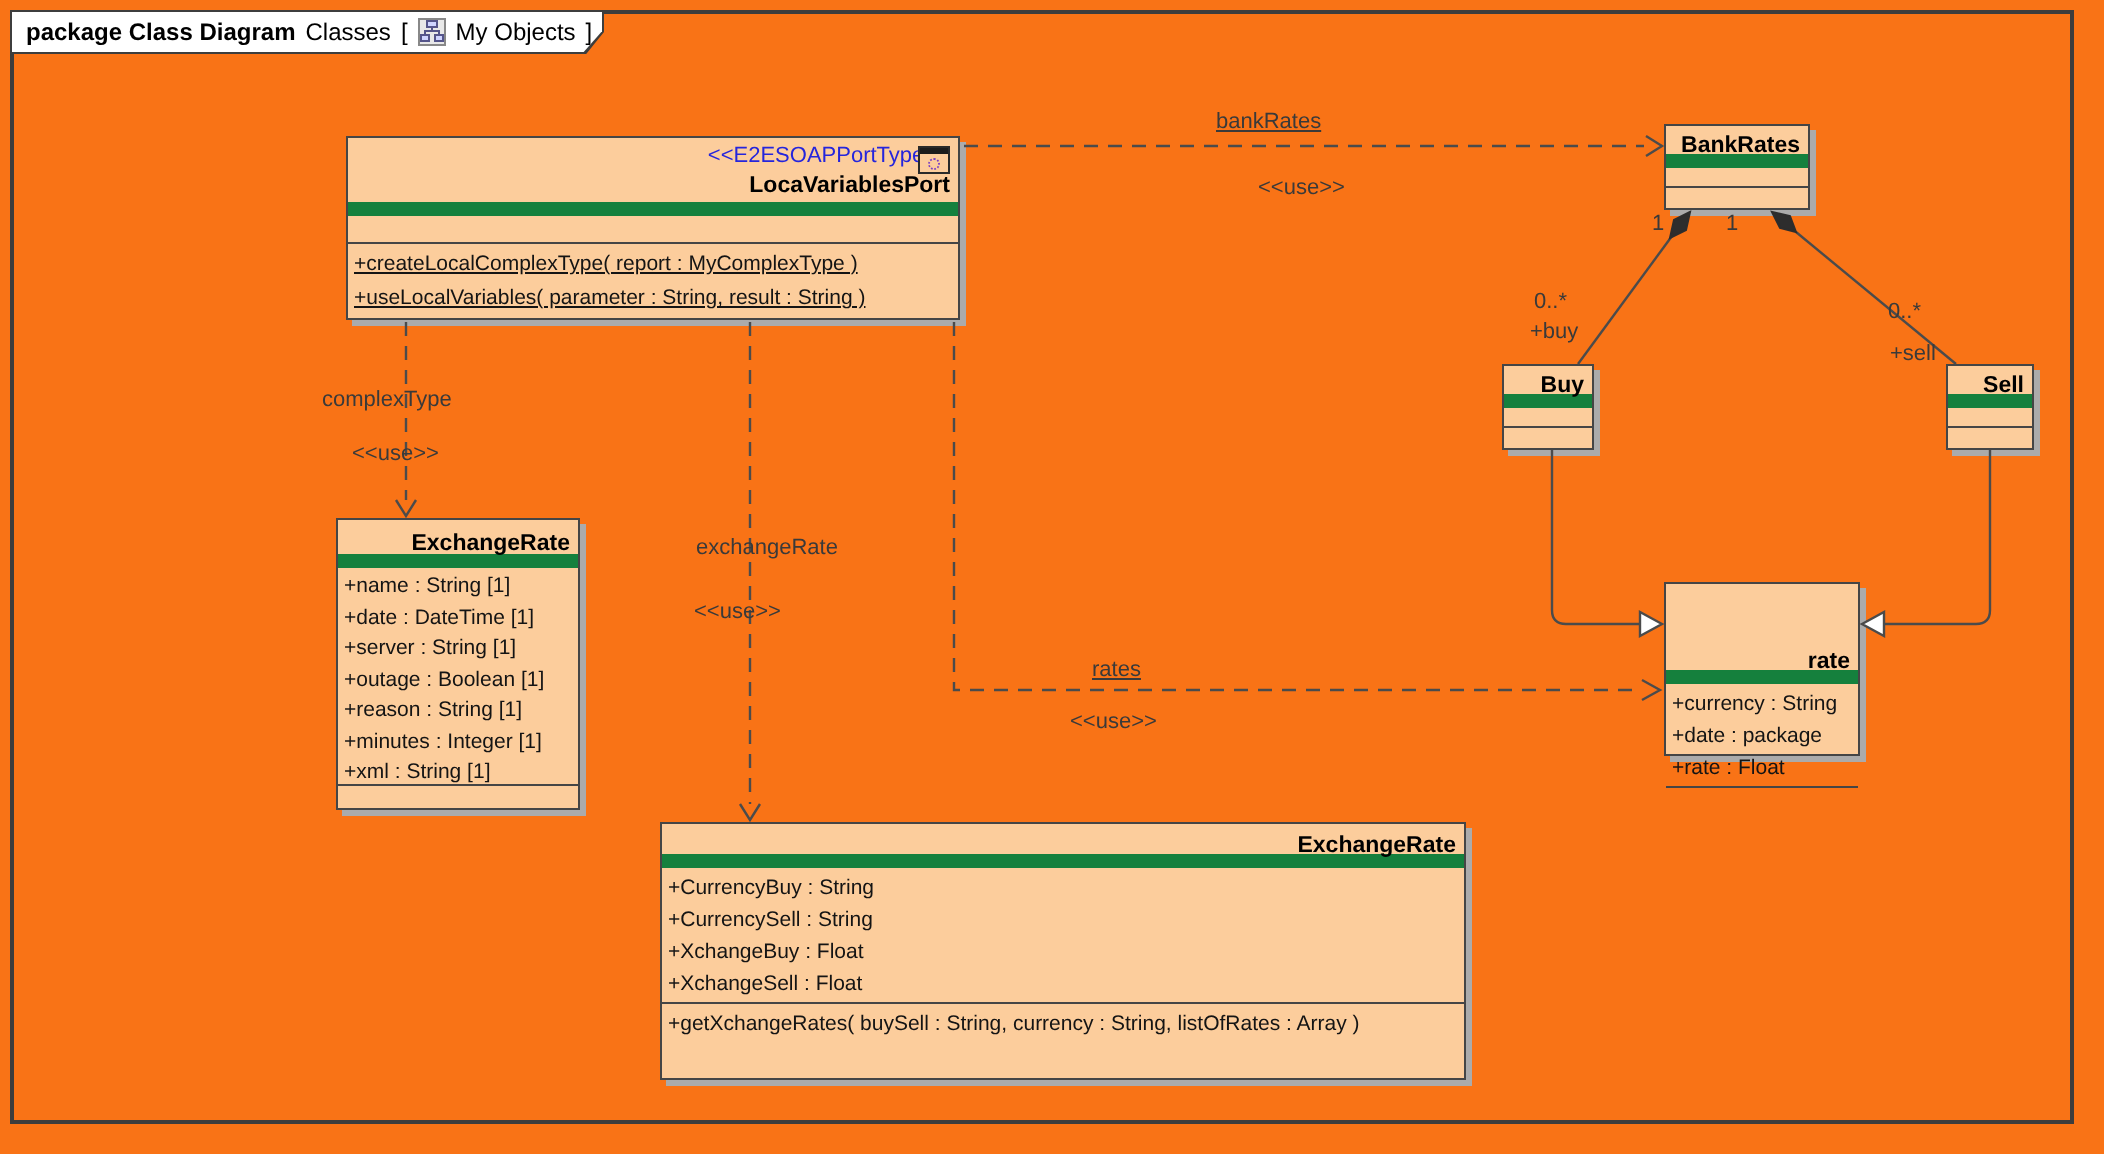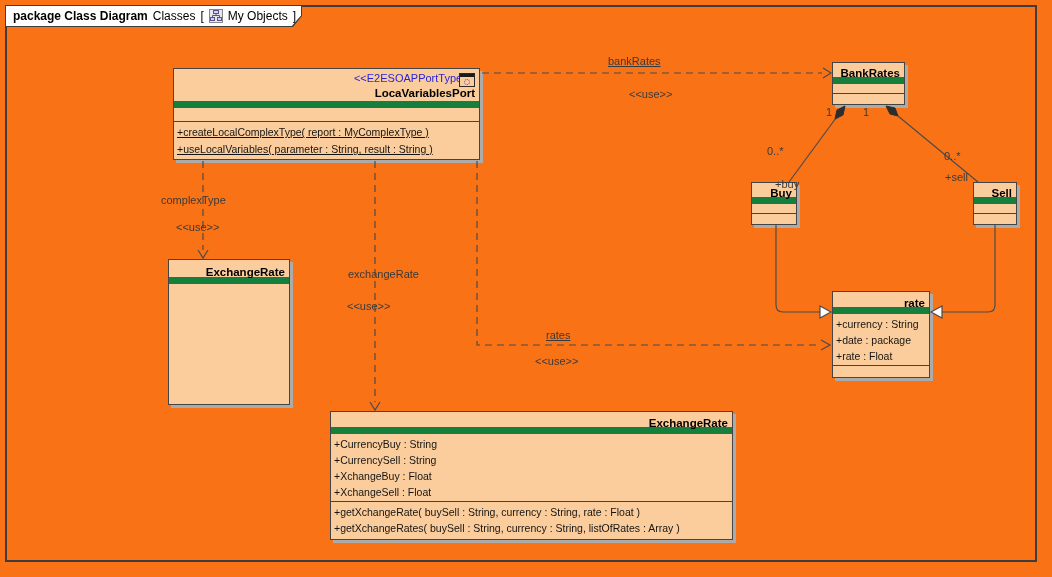--- a/index.html
+++ b/index.html
@@ -55,21 +55,21 @@
   #cls-xr .attrs { height:68px; }
   #cls-xr .member { line-height:16px; }
 
   .small-class .cls-header { height:21px; padding-top:2px; }
   .small-class .empty1 { height:10px; }
   #cls-bankrates { left:832px; top:62px; width:73px; height:43px; }
   #cls-buy { left:751px; top:182px; width:46px; height:43px; }
   #cls-sell { left:973px; top:182px; width:44px; height:43px; }
 
   #cls-rate { left:832px; top:291px; width:98px; height:87px; }
-  #cls-rate .cls-header { height:22px; padding-top:3px; }
+  #cls-rate .cls-header { height:22px; padding-top:3px;margin-top:28px; }
   #cls-rate .attrs { height:52px; }
   #cls-rate .member { line-height:16px; }
 
   
   #connectors { position:absolute; left:0; top:0; pointer-events:none; }
   .dep  { fill:none; stroke:#4b4b4b; stroke-width:1.2; stroke-dasharray:7 5; }
   .solid{ fill:none; stroke:#4b4b4b; stroke-width:1.2; }
   .arrow-open { fill:none; stroke:#4b4b4b; stroke-width:1.2; }
   .tri { fill:#ffffff; stroke:#4b4b4b; stroke-width:1.2; }
   .diamond { fill:#2d2d2d; stroke:#2d2d2d; }
@@ -81,21 +81,21 @@
   #lbl-use-bankrates { left:629px; top:88px; }
   #lbl-complextype { left:161px; top:194px; }
   #lbl-use-complextype { left:176px; top:221px; }
   #lbl-exchangerate { left:348px; top:268px; }
   #lbl-use-exchangerate { left:347px; top:300px; }
   #lbl-rates { left:546px; top:329px; }
   #lbl-use-rates { left:535px; top:355px; }
   #lbl-mult-buy-1 { left:826px; top:106px; }
   #lbl-mult-sell-1 { left:863px; top:106px; }
   #lbl-mult-buy-star { left:767px; top:145px; }
-  #lbl-role-buy { left:765px; top:178px;margin-left:10px; }
+  #lbl-role-buy { left:765px; top:160px; }
   #lbl-mult-sell-star { left:944px; top:150px; }
   #lbl-role-sell { left:945px; top:171px; }
 </style>
 </head>
 <body>
 
 <div id="canvas">
 
   <div id="frame"></div>
 
@@ -130,35 +130,43 @@
     <div class="comp ops underline-members">
         <div class="member">+createLocalComplexType( report : MyComplexType )</div>
         <div class="member">+useLocalVariables( parameter : String, result : String )</div>
       </div>
   </div>
 
   <div id="cls-myct" class="uml-class">
     <div class="cls-header">
       <div class="cls-name">ExchangeRate</div>
     </div>
+    <div class="comp attrs">
+        <div class="member">+name : String [1]</div>
+        <div class="member">+date : DateTime [1]</div>
+        <div class="member">+server : String [1]</div>
+        <div class="member">+outage : Boolean [1]</div>
+        <div class="member">+reason : String [1]</div>
+        <div class="member">+minutes : Integer [1]</div>
+        <div class="member">+xml : String [1]</div>
+      </div>
     <div class="comp ops"></div>
   </div>
 
   <div id="cls-xr" class="uml-class">
     <div class="cls-header">
       <div class="cls-name">ExchangeRate</div>
     </div>
     <div class="comp attrs">
         <div class="member">+CurrencyBuy : String</div>
         <div class="member">+CurrencySell : String</div>
         <div class="member">+XchangeBuy : Float</div>
         <div class="member">+XchangeSell : Float</div>
       </div>
     <div class="comp ops">
-        <div class="member">+getXchangeRate( buySell : String, currency : String, rate : Float )</div>
         <div class="member">+getXchangeRates( buySell : String, currency : String, listOfRates : Array )</div>
       </div>
   </div>
 
   <div id="cls-bankrates" class="uml-class small-class">
     <div class="cls-header">
       <div class="cls-name">BankRates</div>
     </div>
     <div class="comp empty1"></div>
     <div class="comp"></div>

